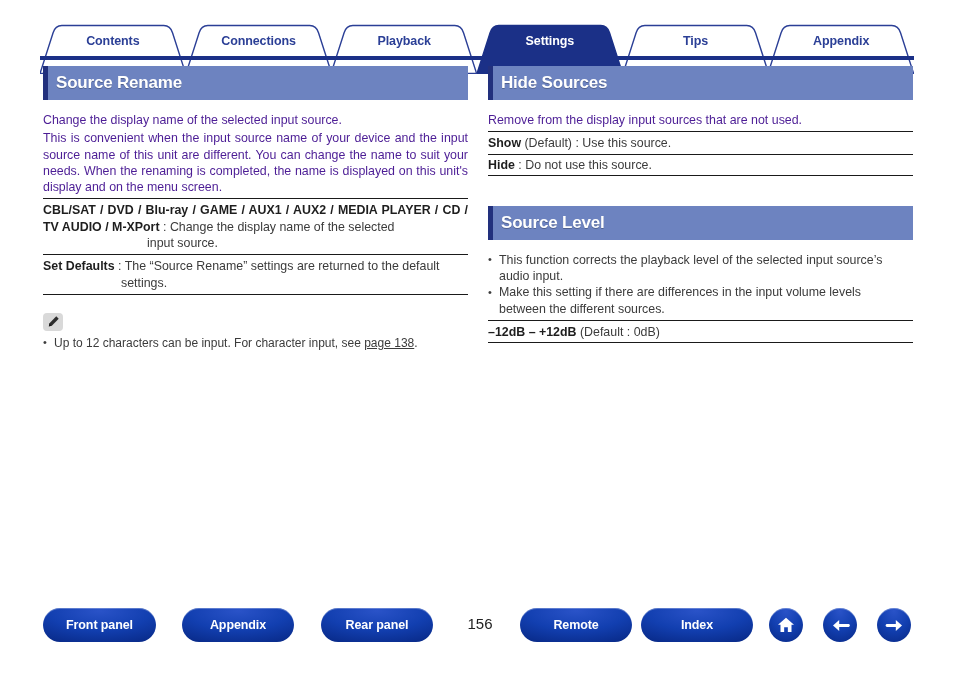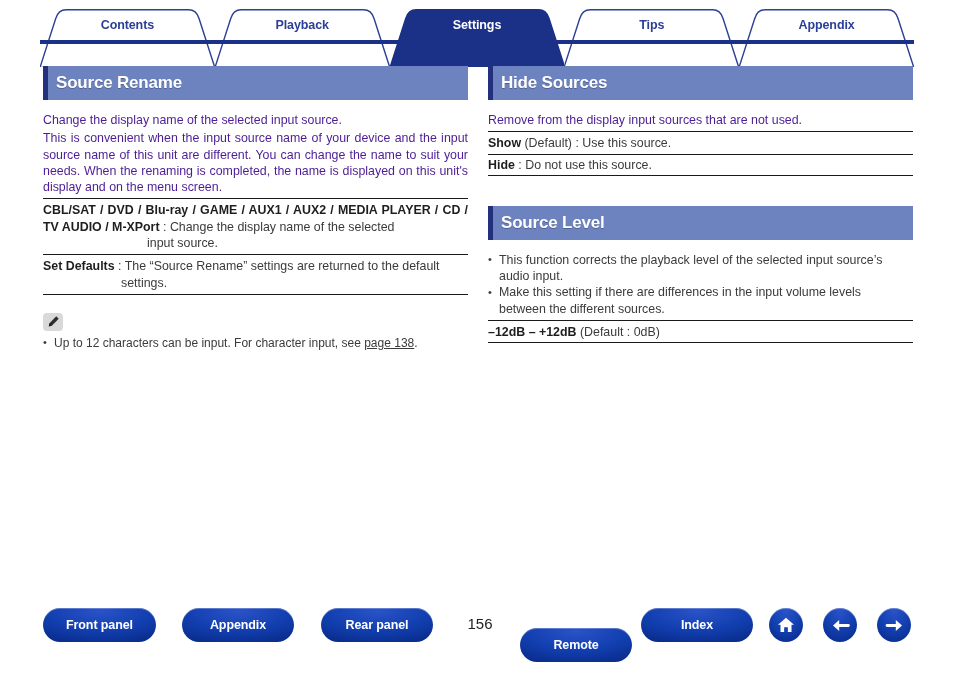--- a/index.html
+++ b/index.html
@@ -11,21 +11,21 @@
     width: 954px; height: 673px;
     position: relative;
     font-family: "Liberation Sans", sans-serif;
     color: #3b3b3b;
     overflow: hidden;
   }
 
   
   .tabbar {
     position: absolute;
-    left: 40px; top: 8px;
+    left: 40px; top: 24px;
     width: 874px; height: 36px;
   }
   .tabbar-baseline {
     position: absolute;
     left: 0; bottom: 0;
     width: 100%; height: 4px;
     background: #1b3087;
   }
   .tabs {
     position: absolute;
@@ -228,20 +228,26 @@
 </head>
 <body>
 
 <div class="tabbar">
   <div class="tabs" id="tabs-host">
       <div class="tab">
         <svg class="tabshape" viewBox="0 0 100 34" preserveAspectRatio="none">
           <path d="M0,34 L9,6 Q10.5,1 15,1 L85,1 Q89.5,1 91,6 L100,34 Z" fill="#ffffff" stroke="#2b3f96" stroke-width="1.4" vector-effect="non-scaling-stroke"></path>
         </svg>
         <span class="tablabel">Contents</span>
+      </div>
+      <div class="tab">
+        <svg class="tabshape" viewBox="0 0 100 34" preserveAspectRatio="none">
+          <path d="M0,34 L9,6 Q10.5,1 15,1 L85,1 Q89.5,1 91,6 L100,34 Z" fill="#ffffff" stroke="#2b3f96" stroke-width="1.4" vector-effect="non-scaling-stroke"></path>
+        </svg>
+        <span class="tablabel">Connections</span>
       </div>
       <div class="tab">
         <svg class="tabshape" viewBox="0 0 100 34" preserveAspectRatio="none">
           <path d="M0,34 L9,6 Q10.5,1 15,1 L85,1 Q89.5,1 91,6 L100,34 Z" fill="#ffffff" stroke="#2b3f96" stroke-width="1.4" vector-effect="non-scaling-stroke"></path>
         </svg>
         <span class="tablabel">Playback</span>
       </div>
       <div class="tab active">
         <svg class="tabshape" viewBox="0 0 100 34" preserveAspectRatio="none">
           <path d="M0,34 L9,6 Q10.5,1 15,1 L85,1 Q89.5,1 91,6 L100,34 Z" fill="#1b3087" stroke="#1b3087" stroke-width="1.4" vector-effect="non-scaling-stroke"></path>
@@ -335,21 +341,21 @@
 </div>
 
 <div class="footer">
 
   <div class="pill" style="left:43px;  width:113px;">Front panel</div>
   <div class="pill" style="left:182px; width:112px;">Appendix</div>
   <div class="pill" style="left:321px; width:112px;">Rear panel</div>
 
   <div class="pagenum">156</div>
 
-  <div class="pill" style="left:520px; width:112px;margin-top:20px;">Remote</div>
+  <div class="pill" style="left:520px; width:112px;">Remote</div>
   <div class="pill" style="left:641px; width:112px;">Index</div>
 
   <div class="circbtn" style="left:769px;">
     <svg width="20" height="20" viewBox="0 0 24 24" aria-hidden="true">
       <path d="M12 3.2 L21.6 11.6 L18.6 11.6 L18.6 20.4 L14.2 20.4 L14.2 14.8 L9.8 14.8 L9.8 20.4 L5.4 20.4 L5.4 11.6 L2.4 11.6 Z" fill="#ffffff"></path>
     </svg>
   </div>
 
   <div class="circbtn" style="left:823px;">
     <svg width="21" height="21" viewBox="0 0 24 24" aria-hidden="true">

